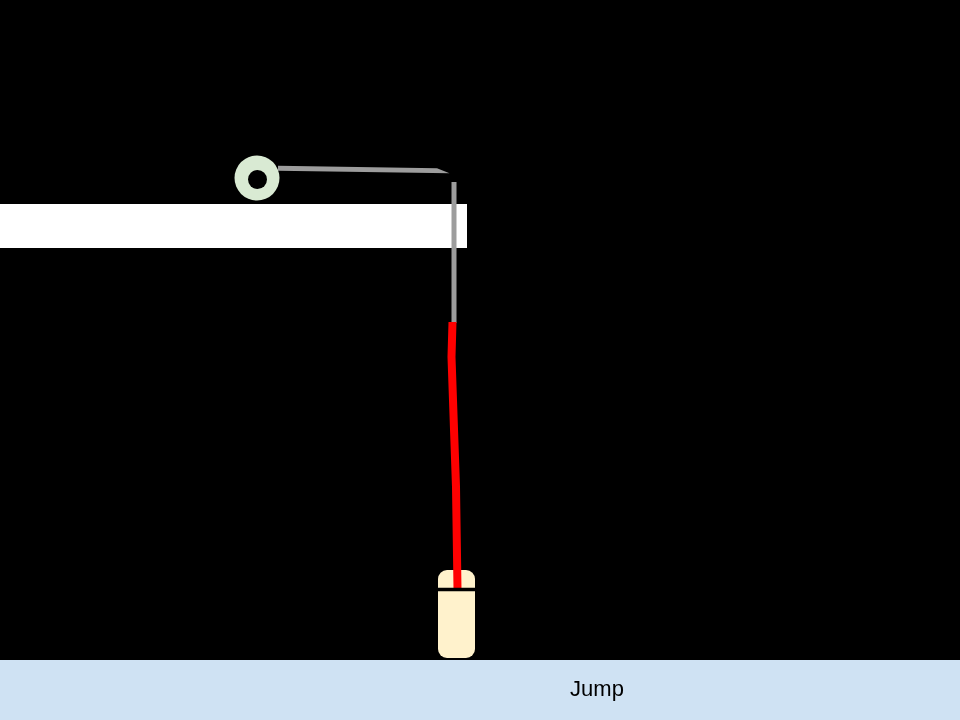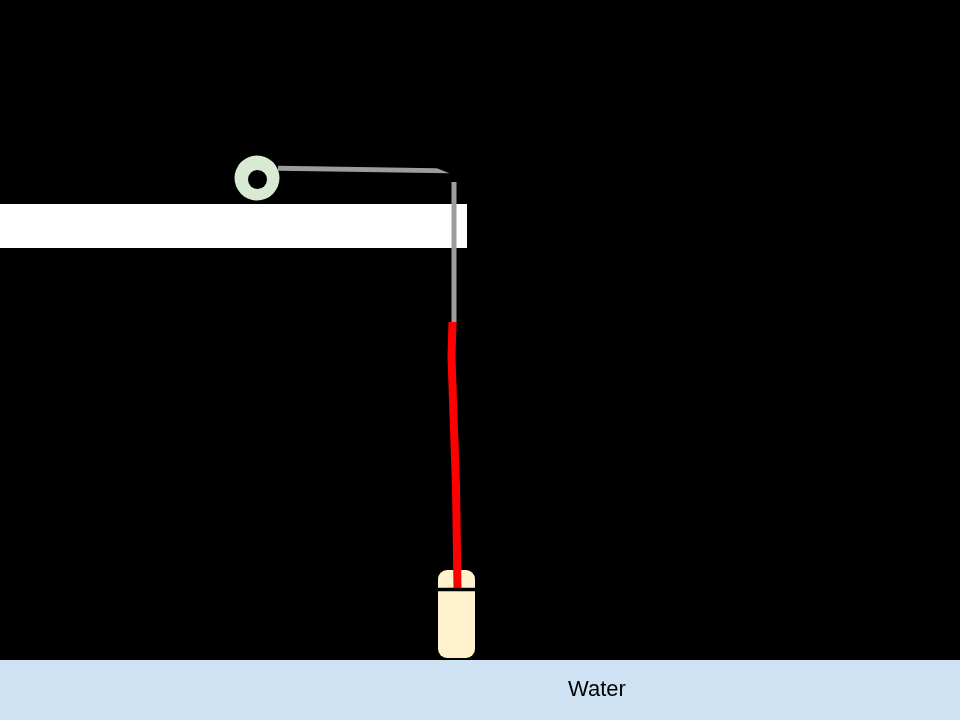--- a/index.html
+++ b/index.html
@@ -63,15 +63,15 @@
 
     <rect x="438" y="570" width="37" height="88" rx="9" fill="#fff2cc"></rect>
 
     <polyline points="452.5,322 451.5,357 456,487 457.5,589" fill="none" stroke-width="8" stroke="#ff0000"></polyline>
 
     <line x1="437.5" y1="589.5" x2="475.5" y2="589.5" stroke-width="3.5" stroke="#000000"></line>
   </svg>
 
   <div class="shape-label" id="platform-label">Jump Platform</div>
 
-  <div class="shape-label" id="water-label">Water</div>
+  <div class="shape-label" id="water-label">Jump</div>
 
 </div>
 
 </body></html>

